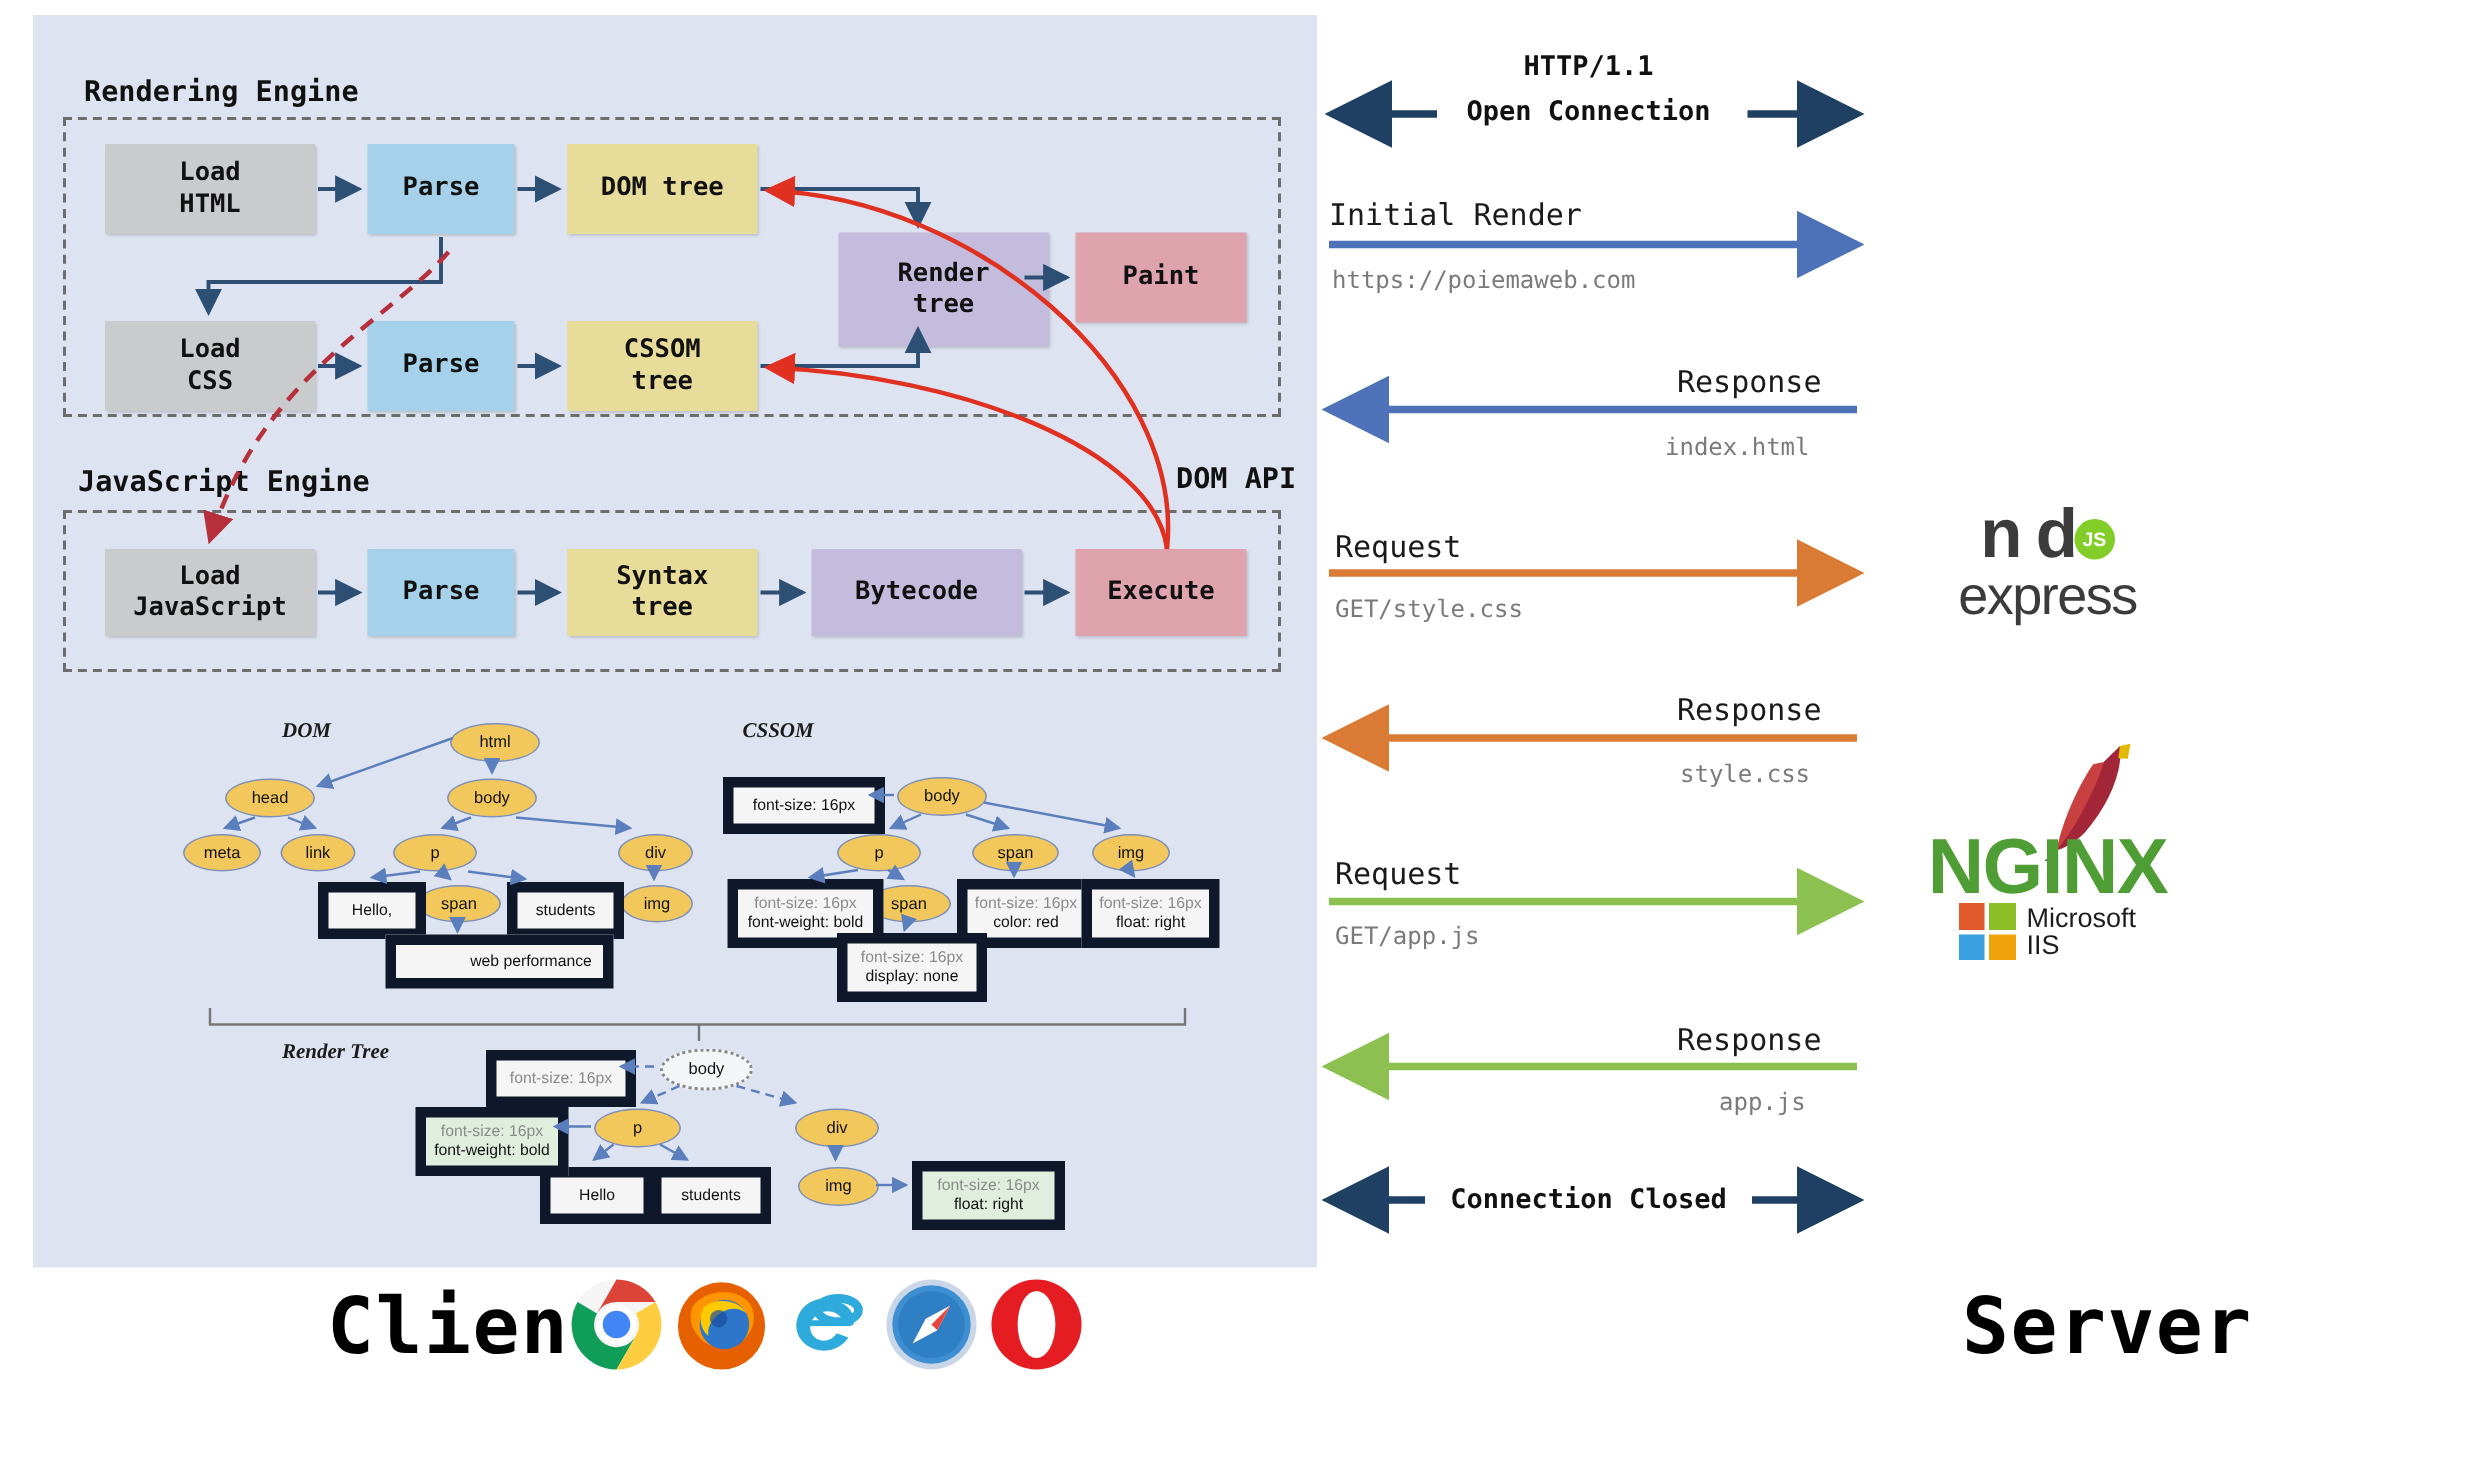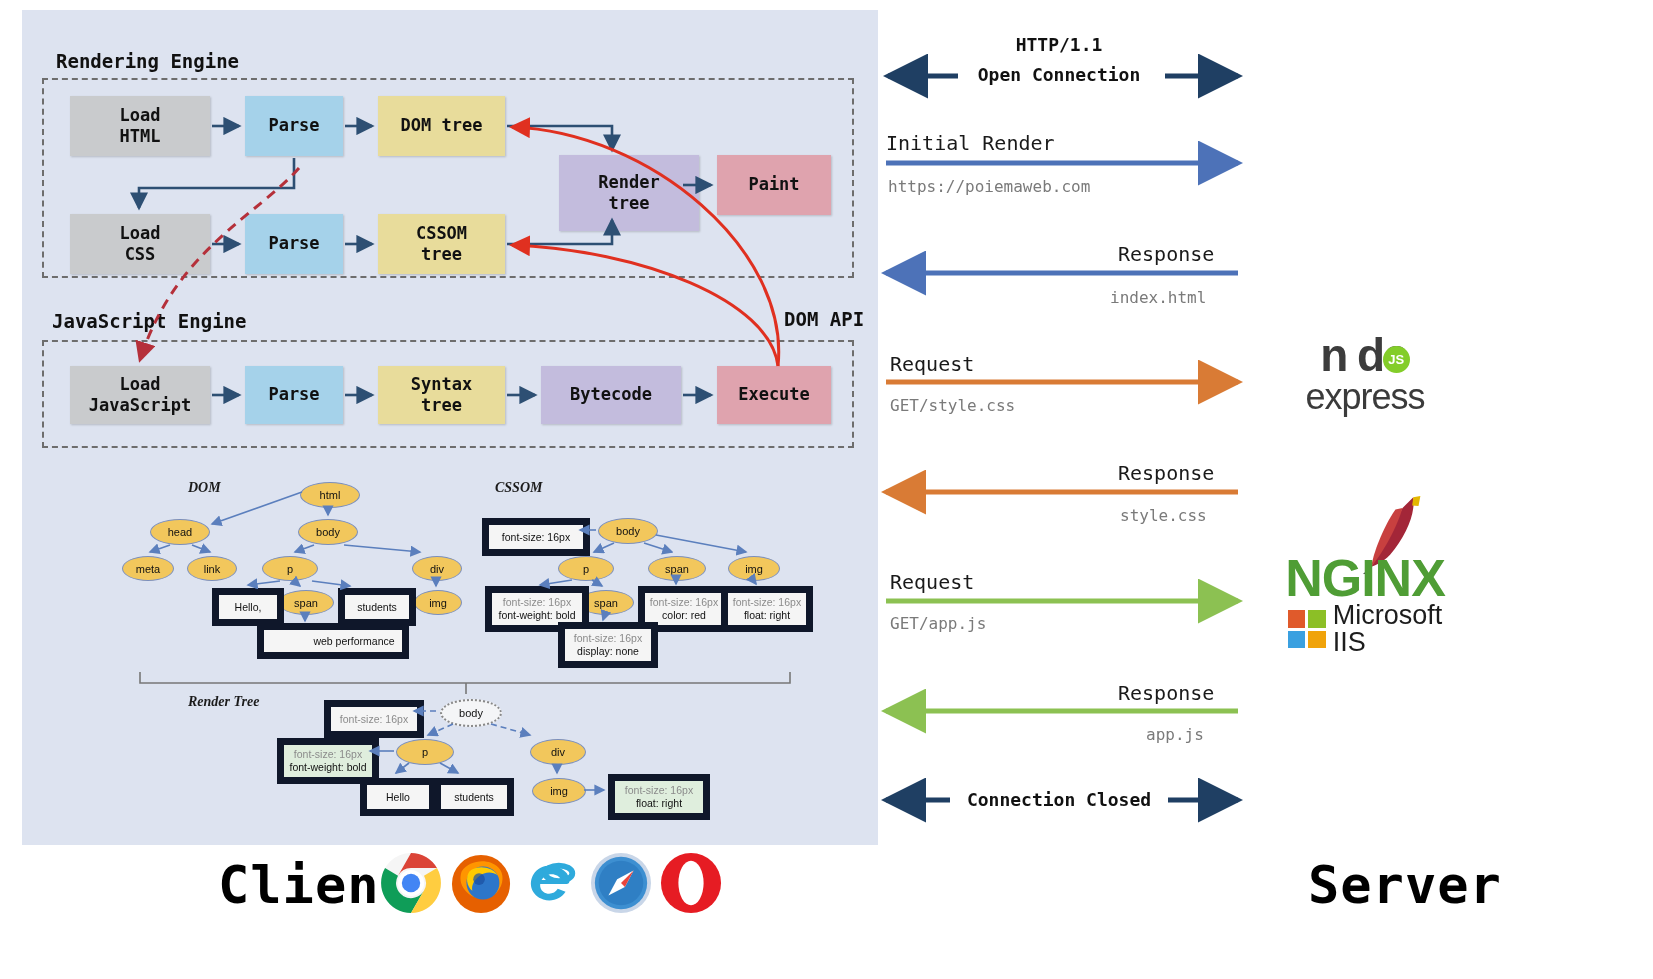--- a/index.html
+++ b/index.html
@@ -60,21 +60,21 @@
   .logo-wrap{position:absolute;text-align:center;}
   .node-logo{font-family:"Liberation Sans",sans-serif;font-weight:bold;font-size:46px;
       color:#3c3c3c;letter-spacing:-2px;line-height:1;}
   .express-logo{font-family:"Liberation Sans",sans-serif;font-size:36px;color:#3b3b3b;
       line-height:1.05;letter-spacing:-1px;}
   .nginx-logo{font-family:"Liberation Sans",sans-serif;font-weight:bold;font-size:52px;
       color:#4f9d35;letter-spacing:-1px;line-height:1;}
   .ms-logo{display:flex;align-items:center;justify-content:center;gap:7px;}
   .ms-grid{width:38px;height:38px;display:grid;grid-template-columns:1fr 1fr;
       grid-template-rows:1fr 1fr;gap:3px;}
-  .ms-txt{font-family:"Liberation Sans",sans-serif;font-size:27px;color:#1d1d1d;
+  .ms-txt{font-family:"Liberation Sans",sans-serif;font-size:18px;color:#1d1d1d;
       line-height:1.0;text-align:left;}
 </style>
 </head>
 <body>
 
 <div id="root">
 
   <div class="client-panel"></div>
 
   <div class="engine-box" style="left:42px;top:78px;width:812px;height:200px;"></div>

